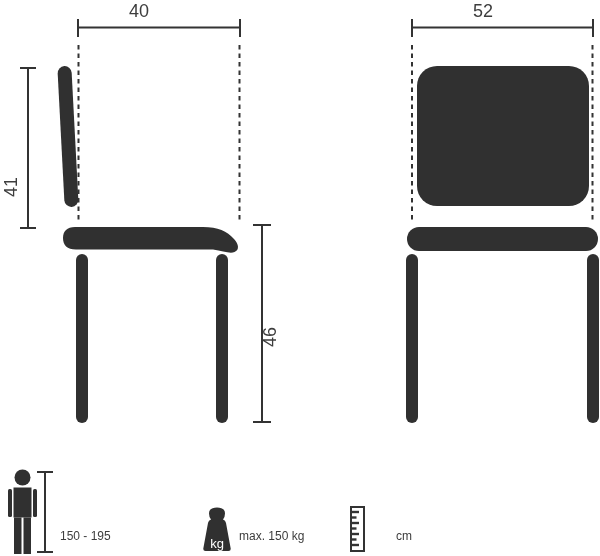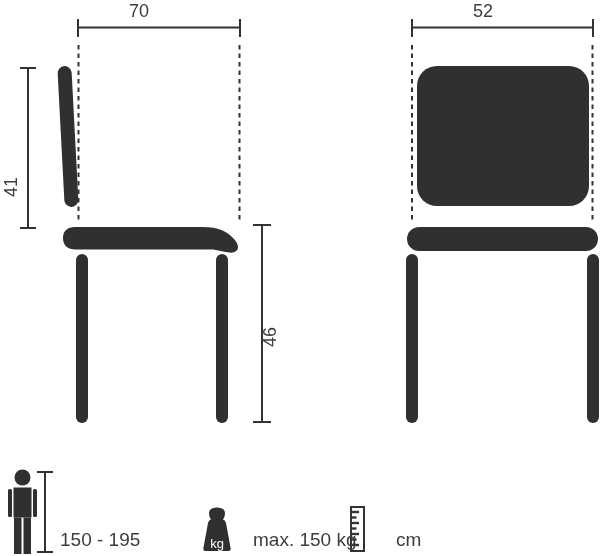--- a/index.html
+++ b/index.html
@@ -18,21 +18,21 @@
     line-height:1;
     white-space:nowrap;
     transform:translate(-50%,0);
   }
   .dim-label.vert{
     transform:translate(-50%,-50%) rotate(-90deg);
   }
   .legend-label{
     position:absolute;
     color:#3d3d3d;
-    font-size:19px;
+    font-size:12px;
     line-height:1;
     white-space:nowrap;
   }
   .kg-badge-text{
     font-family:"Liberation Sans", sans-serif;
     font-size:13px;
     fill:#ffffff;
   }
 </style>
 </head>
@@ -130,26 +130,26 @@
         <line x1="2" y1="11.5" x2="6.5" y2="11.5"></line>
         <line x1="2" y1="17" x2="9" y2="17"></line>
         <line x1="2" y1="22.5" x2="6.5" y2="22.5"></line>
         <line x1="2" y1="28" x2="9" y2="28"></line>
         <line x1="2" y1="33.5" x2="6.5" y2="33.5"></line>
         <line x1="2" y1="39" x2="9" y2="39"></line>
       </g>
     </g>
   </svg>
 
-  <div class="dim-label" style="left:139px;top:2px;">70</div>
+  <div class="dim-label" style="left:139px;top:2px;">40</div>
 
   <div class="dim-label" style="left:483px;top:2px;">52</div>
 
   <div class="dim-label vert" style="left:11px;top:187px;">41</div>
 
   <div class="dim-label vert" style="left:270px;top:337px;">46</div>
 
   <div class="legend-label" style="left:60px;top:530px;">150 - 195</div>
 
-  <div class="legend-label" style="left:253px;top:530px;">max. 150 kg</div>
+  <div class="legend-label" style="left:239px;top:530px;">max. 150 kg</div>
 
   <div class="legend-label" style="left:371px;top:530px;margin-left:25px;">cm</div>
 </div>
 
 </body></html>

